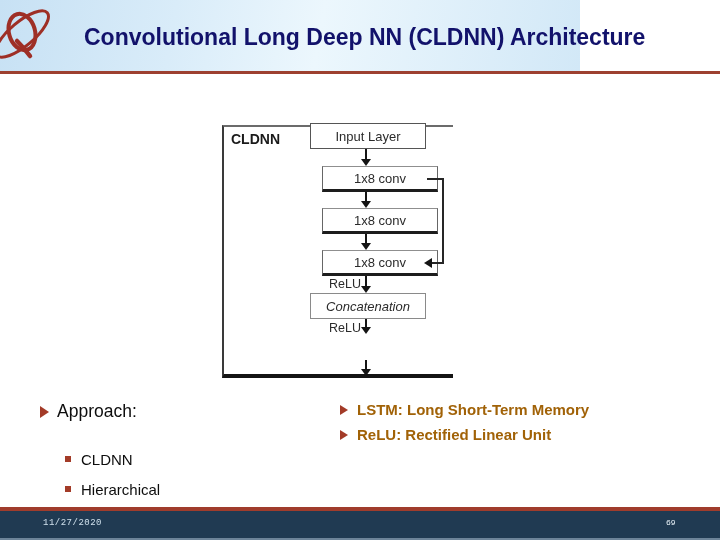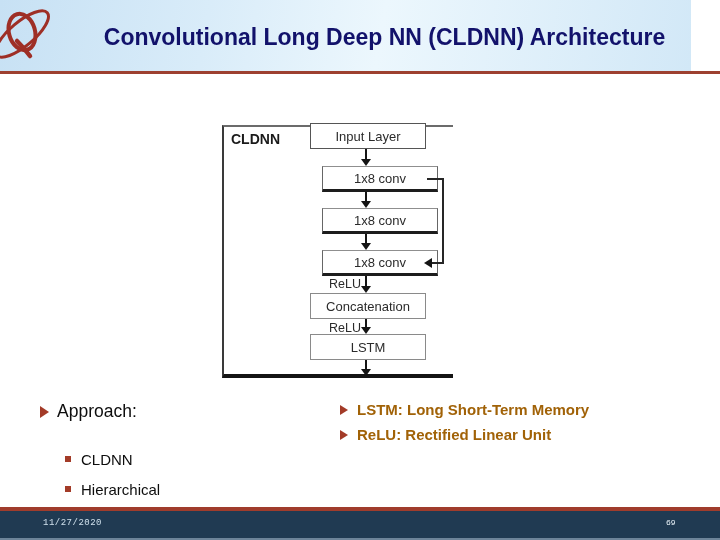--- a/index.html
+++ b/index.html
@@ -4,21 +4,21 @@
 <style>
   * { margin:0; padding:0; box-sizing:border-box; }
   html,body { background:#888; }
   .slide {
     position:relative; width:720px; height:540px; background:#ffffff;
     font-family:"Liberation Sans", sans-serif; overflow:hidden;
     margin:0 auto;
   }
   
   .header {
-    position:absolute; left:0; top:0; width:691px; height:71px;
+    position:absolute; left:0; top:0; width:580px; height:71px;
     background:linear-gradient(100deg,#c7e1f4 0%, #d9ecf9 30%, #ecf7fd 55%, #d2e8f7 100%);
     padding-left:24px;
   }
   .logo { position:absolute; left:-8px; top:1px; width:88px; height:72px; }
   .title {
     position:absolute; left:84px; right:6px; top:24px; text-align:center;
     font-size:23px; font-weight:bold; color:#12126b; letter-spacing:0px;
     white-space:nowrap;
   }
   .header-rule { position:absolute; left:0; top:71px; width:720px; height:3px; background:#9d4030; }
@@ -115,27 +115,26 @@
 
     <div class="arrow-line" style="top:107px;height:10px;"></div>
     <div class="arrow-head" style="top:116px;"></div>
 
     <div class="dbox conv" style="top:123px;">1x8 conv</div>
 
     <div class="relu-label" style="top:150px;">ReLU</div>
     <div class="arrow-line" style="top:149px;height:11px;"></div>
     <div class="arrow-head" style="top:159px;"></div>
 
-    <div class="dbox" style="top:166px;">Concatenation</div>
+    <div class="dbox" style="top:166px;font-style:italic;">Concatenation</div>
 
     <div class="relu-label" style="top:194px;">ReLU</div>
     <div class="arrow-line" style="top:192px;height:9px;"></div>
     <div class="arrow-head" style="top:200px;"></div>
 
-    <div class="dbox" style="top:207px;">LSTM</div>
 
     <div class="arrow-line" style="top:233px;height:10px;"></div>
     <div class="arrow-head" style="top:242px;"></div>
 
     <div class="skip-elbow"></div>
     <div class="skip-bottom"></div>
     <div class="skip-head"></div>
   </div>
 
   <div class="bullets-left">

